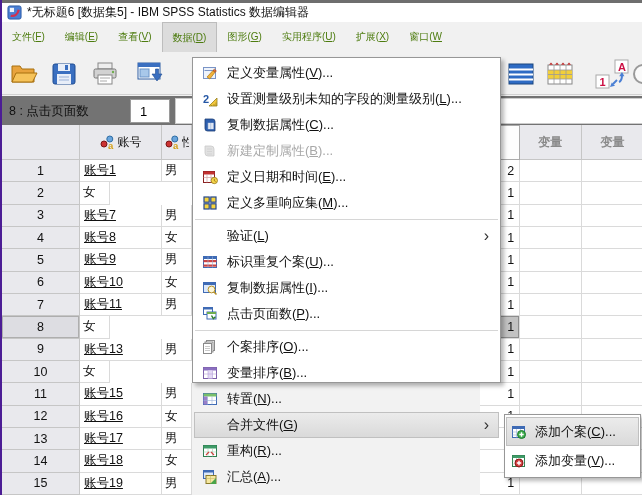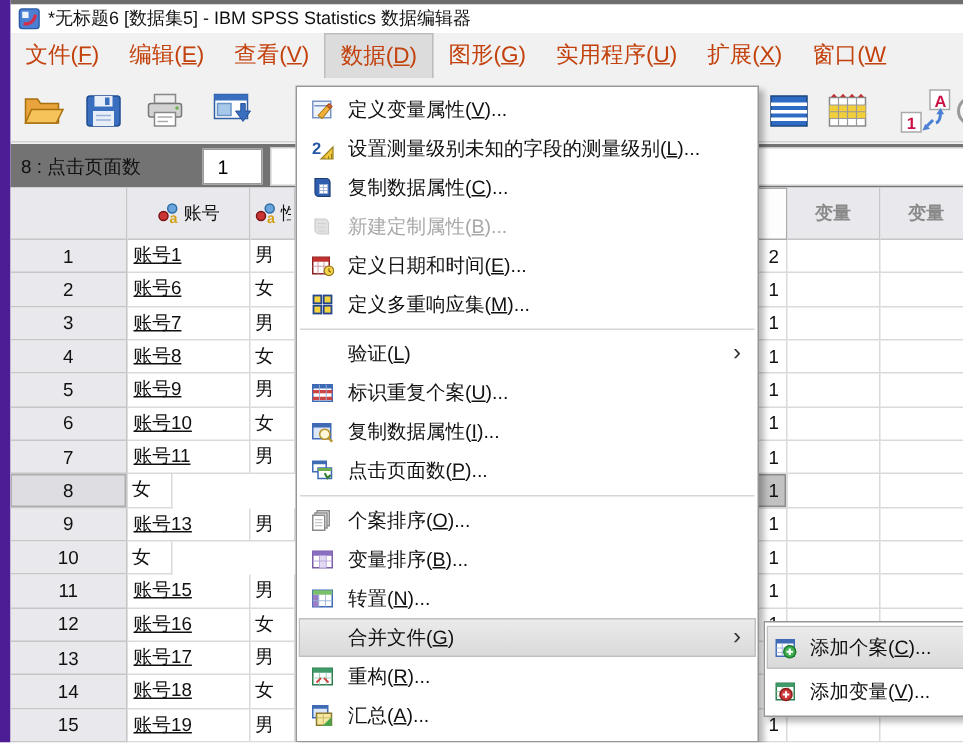--- a/index.html
+++ b/index.html
@@ -1,25 +1,25 @@
 <!DOCTYPE html>
 <html><head>
 <meta charset="utf-8">
 <style>
   * { margin:0; padding:0; box-sizing:border-box; }
   html,body { font-family:"Liberation Sans",sans-serif; }
-  .app { position:relative; width:642px; height:495px; background:#f2f2f2; overflow:hidden; border-left:7px solid #4c1d95; }
+  .app { position:relative; width:642px; height:495px; background:#f2f2f2; overflow:hidden; border-left:2px solid #4c1d95; }
   .top-strip { position:absolute; left:0; top:0; width:642px; height:3px; background:#6e6e6e; }
   
   .titlebar { position:absolute; left:0; top:3px; width:642px; height:19px; background:#ffffff; display:flex; align-items:center; padding-left:5px; }
   .titlebar svg { margin-right:5px; }
   .title-text { font-size:12px; color:#111; white-space:nowrap; }
   
   .menubar { position:absolute; left:0; top:22px; width:642px; height:30px; background:#f1f1f1; display:flex; align-items:stretch; }
-  .mb-item { padding:0 10px; font-size:15px; color:#c2410c; line-height:29px; white-space:nowrap; cursor:default; }
+  .mb-item { padding:0 10px; font-size:10px; color:#4d7c0f; line-height:29px; white-space:nowrap; cursor:default; }
   .mb-item.active { background:#dcdcdc; border:1px solid #bdbdbd; border-bottom:none; }
   .acc { text-decoration:underline; }
   
   .toolbar { position:absolute; left:0; top:52px; width:642px; height:43px; background:#f1f1f1; border-bottom:1px solid #d2d2d2; }
   .tbtn { position:absolute; top:6px; width:34px; height:32px; display:flex; align-items:center; justify-content:center; }
   .circle-partial { position:absolute; top:12px; right:-9px; width:20px; height:20px; border-radius:50%; border:2px solid #9a9a9a; background:#fafafa; }
   
   .cellref { position:absolute; left:0; top:96px; width:642px; height:30px; background:#737373; }
   .cellref-label { position:absolute; left:7px; top:7px; font-size:12.5px; color:#111; }
   .cellref-input { position:absolute; left:128px; top:3px; width:40px; height:24px; border:1px solid #9a9a9a; background:#fff; font-size:13px; font-family:"Liberation Sans",sans-serif; padding-left:9px; }
@@ -38,21 +38,21 @@
   .drow { display:flex; height:22.333px; }
   .cell { font-size:12.5px; color:#111; border-right:1px solid #dadada; border-bottom:1px solid #dadada; display:flex; align-items:center; overflow:hidden; white-space:nowrap; }
   .cell.num { width:78px; background:#e9e9ed; border-right:1px solid #c6c6c6; border-bottom:1px solid #c6c6c6; justify-content:center; }
   .cell.num.sel { background:#dddde2; box-shadow:inset 0 0 0 1px #aeaeae; }
   .cell.acc { width:82px; padding-left:4px; }
   .cell.gen { width:30px; padding-left:3px; }
   .cell.pages { width:47px; justify-content:flex-end; padding-right:5px; }
   .cell.pages.selcell { background:#c2c2c2; box-shadow:inset 0 0 0 1px #8d8d8d; }
   .cell.varcell { width:74px; }
   
-  .dropdown { position:absolute; left:190px; top:57px; width:309px; height:438px; background:#ffffff; border:1px solid #979797; box-shadow:3px 3px 4px rgba(0,0,0,.28); padding-top:2px; z-index:10; }
+  .dropdown { position:absolute; left:190px; top:57px; width:309px; height:326px; background:#ffffff; border:1px solid #979797; box-shadow:3px 3px 4px rgba(0,0,0,.28); padding-top:2px; z-index:10; }
   .mitem { height:26px; display:flex; align-items:center; font-size:13px; color:#111; margin:0 1px; cursor:default; }
   .mitem .mi-icon { width:18px; height:16px; margin:0 7px 0 8px; flex:0 0 18px; display:flex; align-items:center; }
   .mitem.hl { background:linear-gradient(#ececec,#d9d9d9); box-shadow:inset 0 0 0 1px #c0c0c0; }
   .mitem.disabled { color:#a8a8a8; }
   .mitem.disabled .mi-icon { filter:grayscale(1) opacity(.55); }
   .msep { border-top:1px solid #d6d6d6; margin:3px 2px; }
   .sub-arrow { margin-left:auto; padding-right:10px; color:#333; font-size:13px; }
   .sub-arrow::after { content:"›"; font-size:16px; line-height:1; }
   
   .submenu { position:absolute; left:502px; top:414px; width:137px; background:#fff; border:1px solid #979797; box-shadow:3px 3px 4px rgba(0,0,0,.28); padding:2px 1px; z-index:11; }
@@ -174,21 +174,20 @@
         <span class="clip">性</span>
       </div>
     </div>
     <div class="drow">
         <div class="cell num">1</div>
         <div class="cell acc">账号1</div>
         <div class="cell gen">男</div>
       </div>
     <div class="drow">
         <div class="cell num">2</div>
-        <div class="cell acc">账号6</div>
         <div class="cell gen">女</div>
       </div>
     <div class="drow">
         <div class="cell num">3</div>
         <div class="cell acc">账号7</div>
         <div class="cell gen">男</div>
       </div>
     <div class="drow">
         <div class="cell num">4</div>
         <div class="cell acc">账号8</div>

